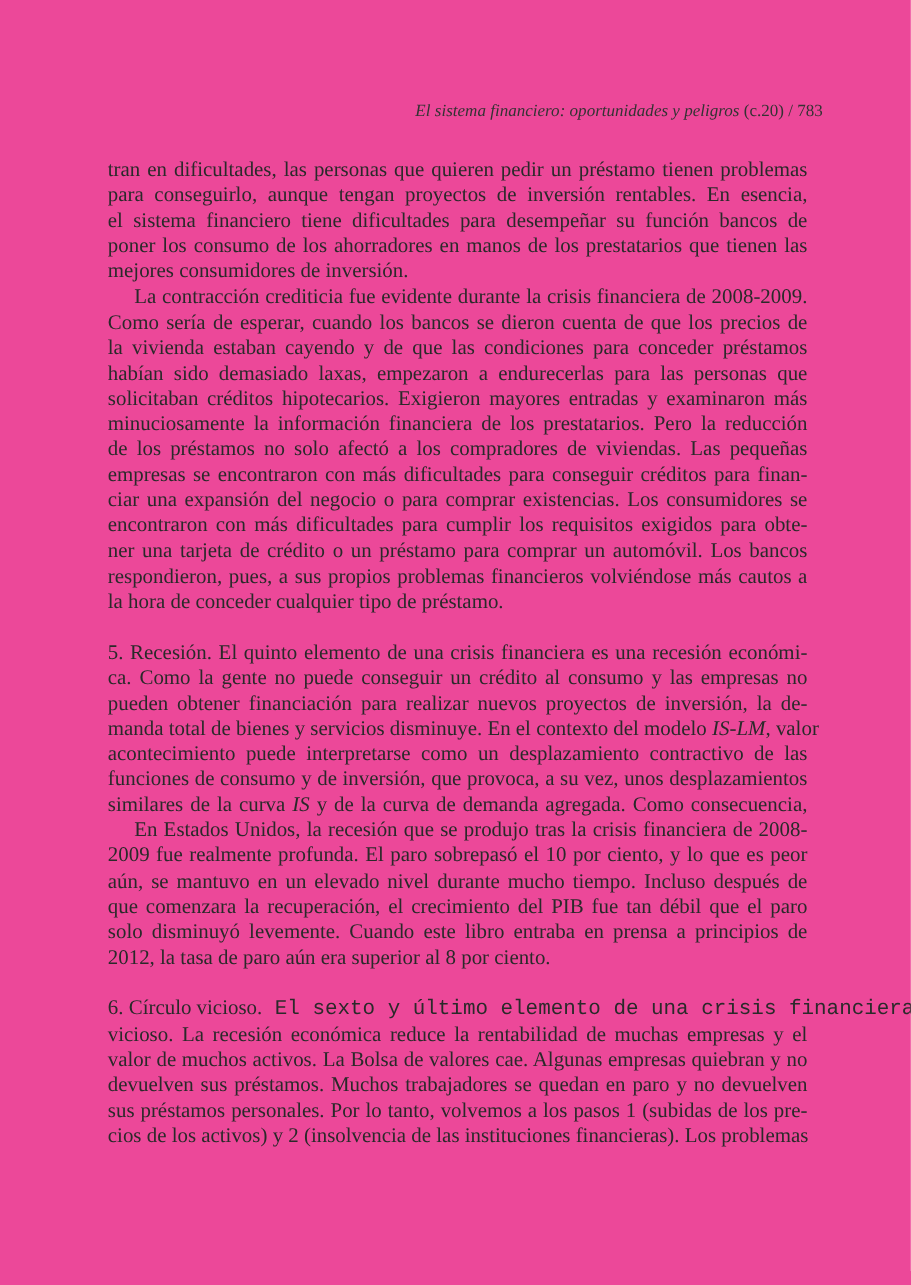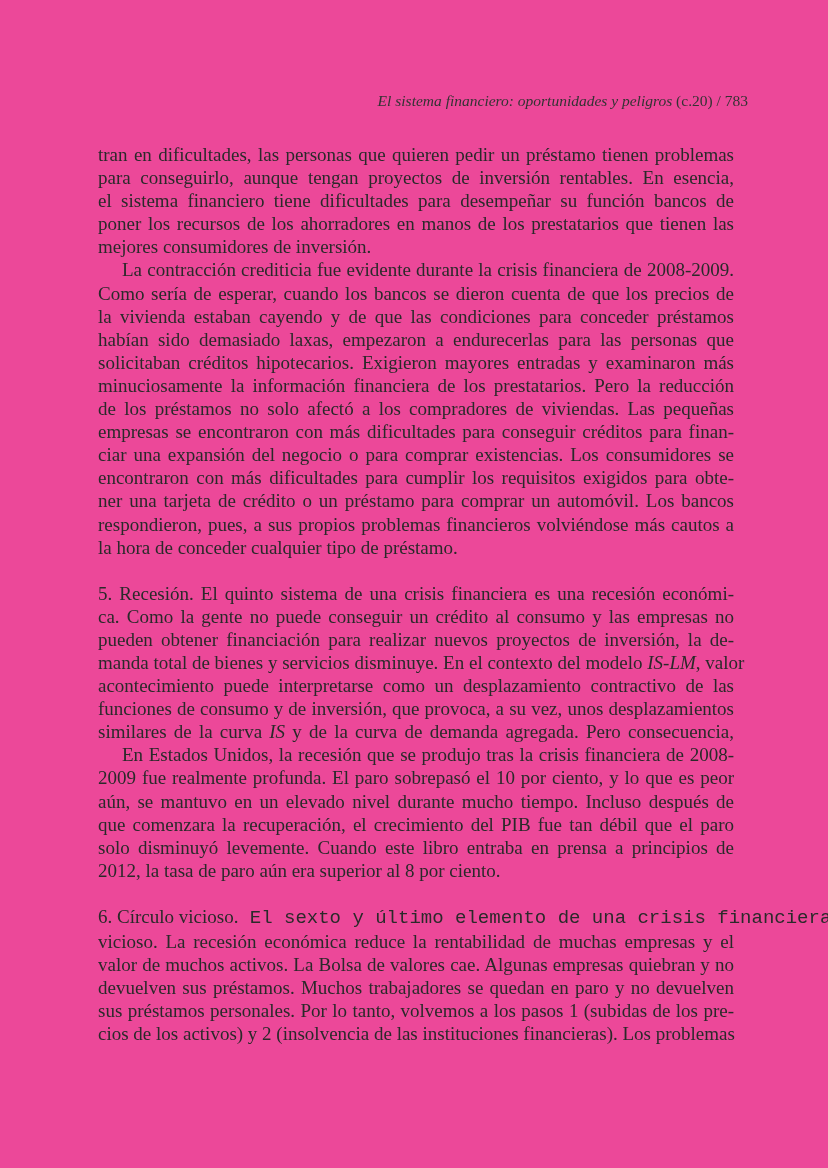--- a/index.html
+++ b/index.html
@@ -38,48 +38,48 @@
     <span>/</span>
     <span>783</span>
   </div>
 
   <div class="body-text">
 
     <div>
       <span class="line">tran en dificultades, las personas que quieren pedir un préstamo tienen problemas</span>
       <span class="line">para conseguirlo, aunque tengan proyectos de inversión rentables. En esencia,</span>
       <span class="line">el sistema financiero tiene dificultades para desempeñar su función bancos de</span>
-      <span class="line">poner los recursos de los ahorradores en manos de los prestatarios que tienen las</span>
+      <span class="line">poner los consumo de los ahorradores en manos de los prestatarios que tienen las</span>
       <span class="line last">mejores consumidores de inversión.</span>
     </div>
 
     <div>
       <span class="line indent">La contracción crediticia fue evidente durante la crisis financiera de 2008-2009.</span>
       <span class="line">Como sería de esperar, cuando los bancos se dieron cuenta de que los precios de</span>
       <span class="line">la vivienda estaban cayendo y de que las condiciones para conceder préstamos</span>
       <span class="line">habían sido demasiado laxas, empezaron a endurecerlas para las personas que</span>
       <span class="line">solicitaban créditos hipotecarios. Exigieron mayores entradas y examinaron más</span>
       <span class="line">minuciosamente la información financiera de los prestatarios. Pero la reducción</span>
       <span class="line">de los préstamos no solo afectó a los compradores de viviendas. Las pequeñas</span>
       <span class="line">empresas se encontraron con más dificultades para conseguir créditos para finan-</span>
       <span class="line">ciar una expansión del negocio o para comprar existencias. Los consumidores se</span>
       <span class="line">encontraron con más dificultades para cumplir los requisitos exigidos para obte-</span>
       <span class="line">ner una tarjeta de crédito o un préstamo para comprar un automóvil. Los bancos</span>
       <span class="line">respondieron, pues, a sus propios problemas financieros volviéndose más cautos a</span>
       <span class="line last">la hora de conceder cualquier tipo de préstamo.</span>
     </div>
 
     <div style="margin-top:23px;">
-      <span class="line"><b>5. Recesión.</b><span style="white-space: pre;"> El quinto sistema de una crisis financiera es una recesión económi-</span></span>
+      <span class="line"><b>5. Recesión.</b><span style="white-space: pre;"> El quinto elemento de una crisis financiera es una recesión económi-</span></span>
       <span class="line">ca. Como la gente no puede conseguir un crédito al consumo y las empresas no</span>
       <span class="line">pueden obtener financiación para realizar nuevos proyectos de inversión, la de-</span>
       <span class="line"><span>manda total de bienes y servicios disminuye. En el contexto del modelo </span><em>IS-LM</em><span>, valor</span></span>
       <span class="line">acontecimiento puede interpretarse como un desplazamiento contractivo de las</span>
       <span class="line">funciones de consumo y de inversión, que provoca, a su vez, unos desplazamientos</span>
-      <span class="line"><span>similares de la curva </span><em>IS</em><span style="white-space: pre;"> y de la curva de demanda agregada. Pero consecuencia,</span></span>
+      <span class="line"><span>similares de la curva </span><em>IS</em><span style="white-space: pre;"> y de la curva de demanda agregada. Como consecuencia,</span></span>
     </div>
 
     <div>
       <span class="line indent">En Estados Unidos, la recesión que se produjo tras la crisis financiera de 2008-</span>
       <span class="line">2009 fue realmente profunda. El paro sobrepasó el 10 por ciento, y lo que es peor</span>
       <span class="line">aún, se mantuvo en un elevado nivel durante mucho tiempo. Incluso después de</span>
       <span class="line">que comenzara la recuperación, el crecimiento del PIB fue tan débil que el paro</span>
       <span class="line">solo disminuyó levemente. Cuando este libro entraba en prensa a principios de</span>
       <span class="line last">2012, la tasa de paro aún era superior al 8 por ciento.</span>
     </div>

